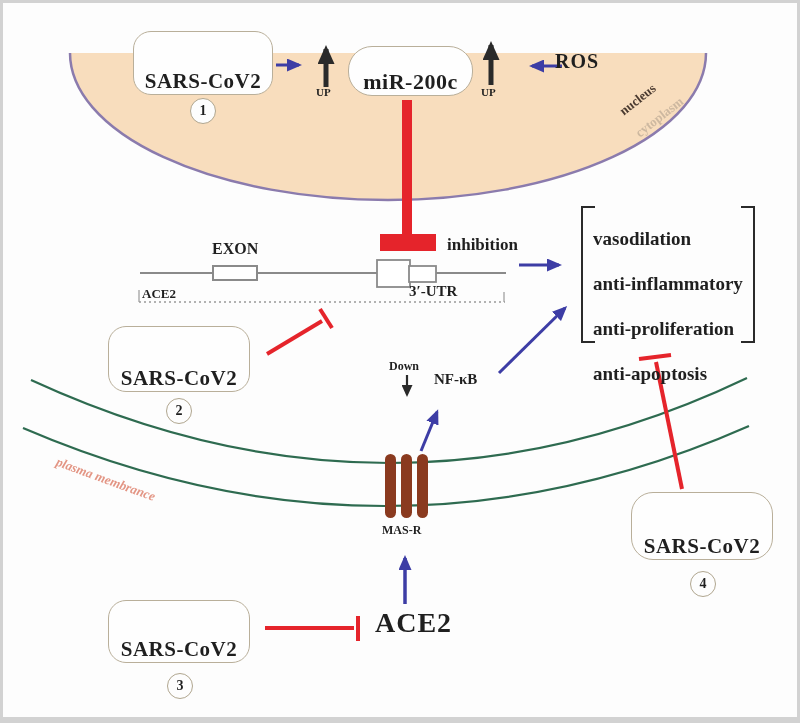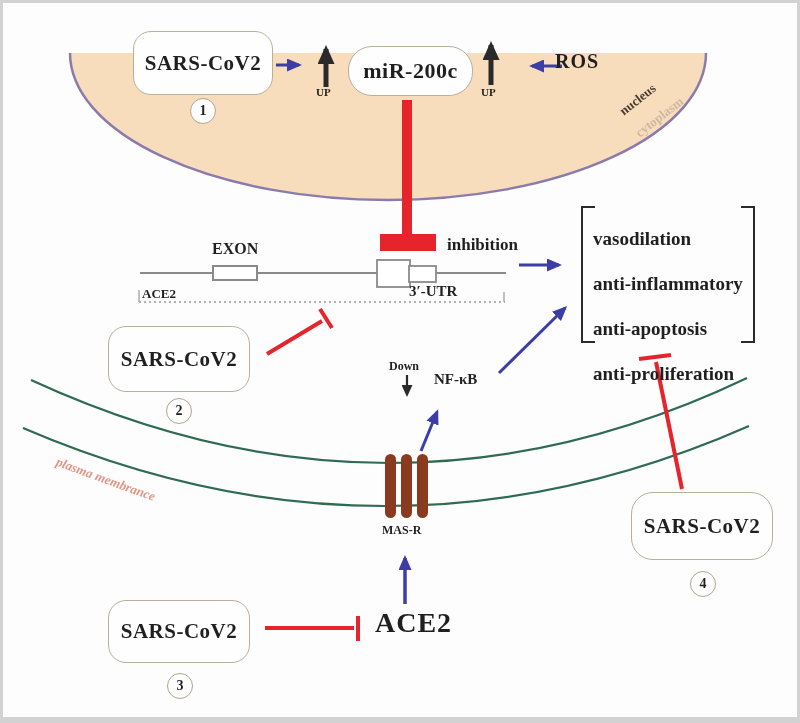--- a/index.html
+++ b/index.html
@@ -5,21 +5,21 @@
   html,body{margin:0;padding:0;background:#ffffff;}
   #figure{
     position:relative;width:800px;height:723px;box-sizing:border-box;
     background:#fdfdfd;overflow:hidden;
     border:3px solid #d2d2d2;border-bottom-width:6px;
     font-family:"Liberation Serif", serif;color:#1f1f1f;
   }
   #lines{position:absolute;left:0;top:0;width:794px;height:714px;}
   .txt{position:absolute;font-weight:bold;white-space:nowrap;line-height:1;}
   .node{
-    position:absolute;display:flex;align-items:center;justify-content:center;
+    position:absolute;display:flex;align-items:flex-end;justify-content:center;
     background:#fefefe;border:1.5px solid #b9af9a;border-radius:18px;
     font-weight:bold;letter-spacing:0.5px;
   }
   .sars{font-size:21px;}
   .numcircle{
     position:absolute;width:24px;height:24px;border:1.5px solid #b0a68f;
     border-radius:50%;display:flex;align-items:center;justify-content:center;
     font-size:14px;font-weight:bold;background:#fdfdfd;
   }
   .fx{font-size:19px;font-weight:bold;height:33px;line-height:33px;margin-top:12px;}
@@ -128,17 +128,17 @@
   <div class="txt" style="left:431px;top:369px;font-size:15px;">NF-κB</div>
 
   <div class="txt rot" style="left:56px;top:452px;font-size:13px;font-style:italic;color:#e39584;transform:rotate(20deg);">plasma membrance</div>
 
   <div class="txt" style="left:379px;top:521px;font-size:12px;">MAS-R</div>
   <div class="txt" style="left:372px;top:606px;font-size:28px;letter-spacing:1px;">ACE2</div>
 
   <div style="position:absolute;left:590px;top:207px;">
     <div class="fx">vasodilation</div>
     <div class="fx">anti-inflammatory</div>
+    <div class="fx">anti-proliferation</div>
     <div class="fx">anti-apoptosis</div>
-    <div class="fx">anti-proliferation</div>
   </div>
 
 </div>
 
 </body></html>

